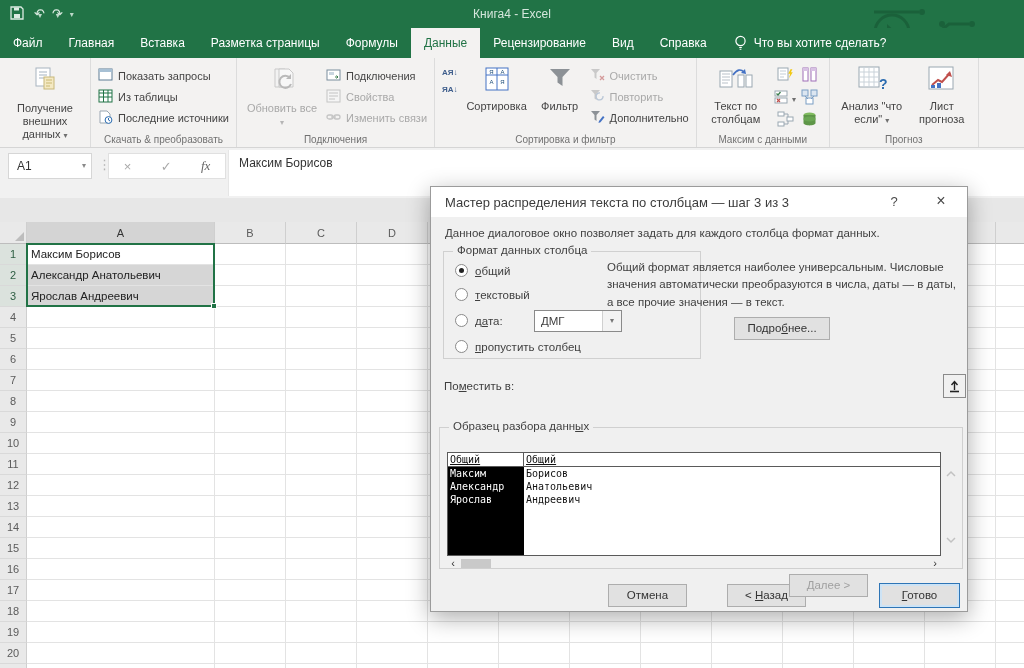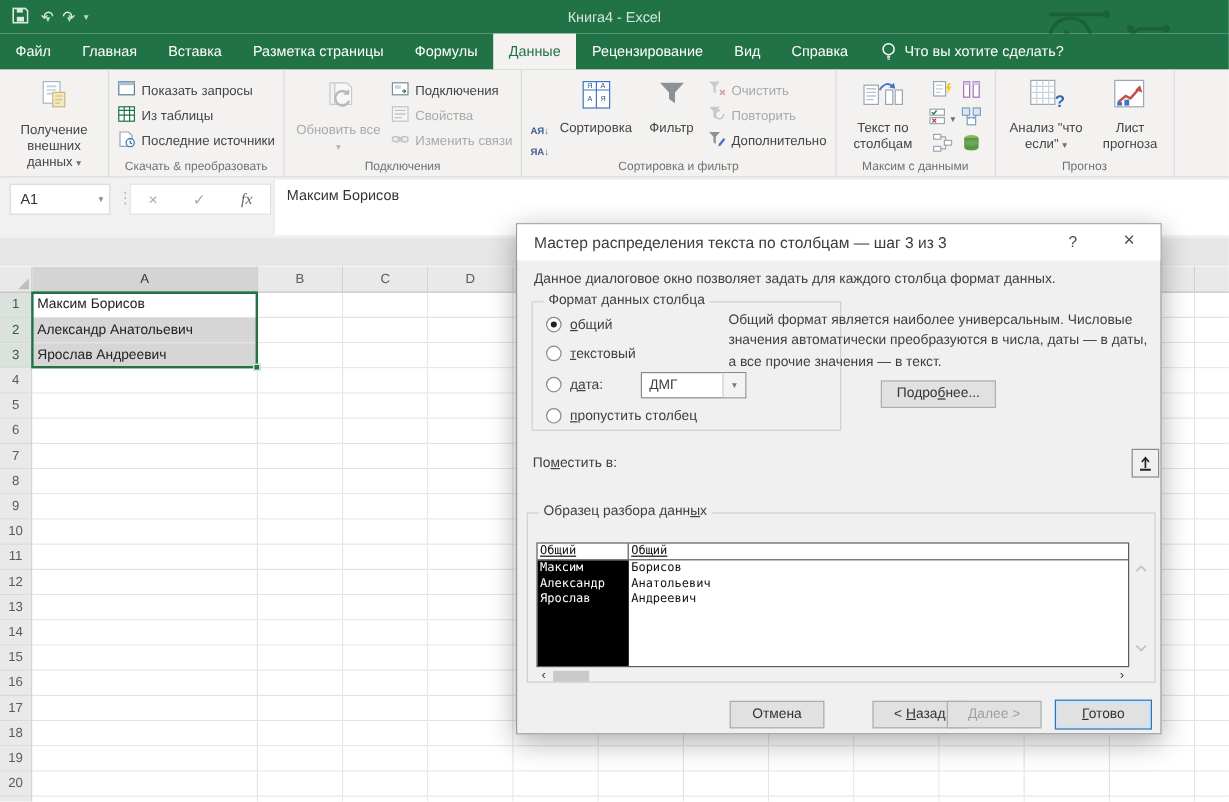--- a/index.html
+++ b/index.html
@@ -94,21 +94,21 @@
   .pcol2 { flex:1; color:#111; }
   .pline { height:13px; line-height:13px; padding-left:2px; white-space:nowrap; }
   .vchev { position:absolute; left:505px; width:12px; height:8px; }
   .vchev svg { display:block; }
   .hscroll { position:absolute; left:7px; top:129px; width:494px; height:12px; display:flex; align-items:center; }
   .hs-arrow { width:12px; text-align:center; font-size:11px; color:#333; line-height:12px; flex:none; }
   .hs-thumb { width:30px; height:9px; background:#c9c9c9; margin-left:2px; flex:none; }
   .hs-track { flex:1; }
   .btn-cancel { position:absolute; left:177px; top:397px; width:79px; height:23px; line-height:21px; }
   .btn-back   { position:absolute; left:268px; top:397px; width:79px; height:23px; line-height:21px;margin-left:28px; }
-  .btn-next   { position:absolute; left:358px; top:397px; width:79px; height:23px; line-height:21px;text-align:center; }
+  .btn-next   { position:absolute; left:358px; top:387px; width:79px; height:23px; line-height:21px;text-align:center; }
   .btn-finish { position:absolute; left:448px; top:396px; width:81px; height:25px; line-height:21px; border:1px solid #2e75b6; box-shadow:inset 0 0 0 2px #cde3f5; }
 </style>
 </head>
 <body>
 
 <div class="titlebar">
   <div class="qat">
     <span>
       <svg width="14" height="14" viewBox="0 0 14 14">
           <path d="M1 1h10l2 2v10H1z" fill="none" stroke="#dcebe2" stroke-width="1.3"></path>
@@ -232,21 +232,21 @@
               <rect x="8" y="5" width="6" height="4" rx="2" fill="none" stroke="#c4c4c4" stroke-width="1.3"></rect>
               <path d="M5 7h5" stroke="#c4c4c4" stroke-width="1.3"></path>
             </svg></span>
         <span>Изменить связи</span>
       </div>
     </div>
     <div class="rb-label">Подключения</div>
   </div>
 
   <div class="rb-group">
-    <div class="small-col" style="gap:8px; padding-top:6px;justify-content:flex-end;">
+    <div class="small-col" style="gap:8px; padding-top:6px;">
       <div class="sort-glyph">АЯ↓</div>
       <div class="sort-glyph">ЯА↓</div>
     </div>
     <div class="big-btn" style="width:66px">
       <span class="ic">
         <svg width="28" height="28" viewBox="0 0 28 28">
             <rect x="3" y="3" width="22" height="22" fill="#fff" stroke="#4472c4"></rect>
             <path d="M3 10 h22 M14 3 v22" stroke="#4472c4"></path>
             <text x="8.5" y="8.5" font-size="6" fill="#1f4e79" text-anchor="middle">Я</text>
             <text x="19.5" y="8.5" font-size="6" fill="#1f4e79" text-anchor="middle">А</text>

